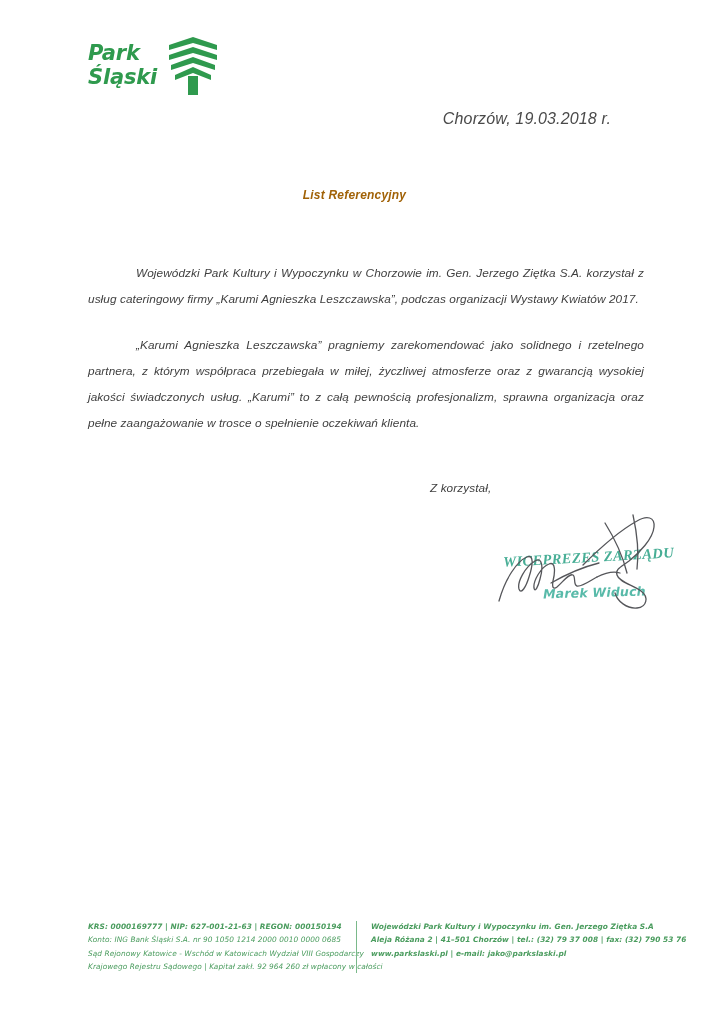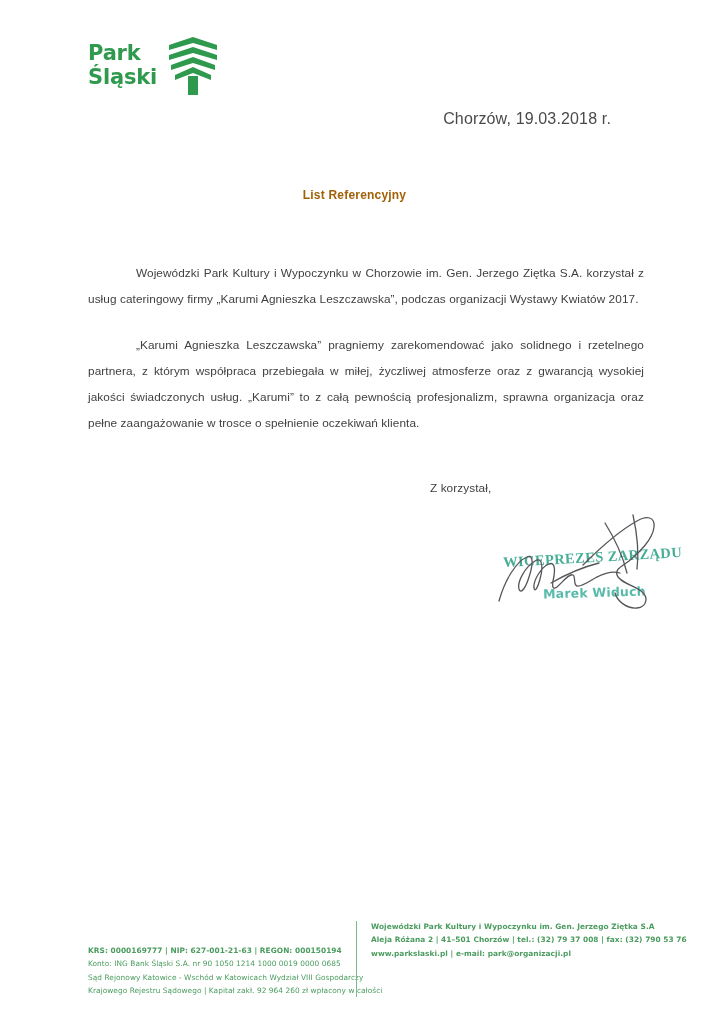--- a/index.html
+++ b/index.html
@@ -11,20 +11,21 @@
     font-family: "Liberation Sans", sans-serif;
     color: #3a3a3a;
   }
   .page {
     position: relative;
     width: 691px;
     height: 1024px;
     background: #ffffff;
     overflow: hidden;
     box-sizing: border-box;
+    font-style: italic;
   }
 
   
   .logo {
     position: absolute;
     left: 88px;
     top: 36px;
     display: flex;
     align-items: center;
     gap: 10px;
@@ -147,21 +148,21 @@
     display: flex;
     align-items: flex-start;
   }
   .footer-col {
     font-family: "DejaVu Sans", sans-serif;
     color: #4a9c5e;
     font-size: 7.4px;
     line-height: 1.82;
     letter-spacing: 0.05px;
   }
-  .footer-col.left  { width: 268px; margin-top: 24px; }
+  .footer-col.left  { width: 268px; }
   .footer-col.right { width: 268px; padding-left: 14px; font-weight: 700; }
   .footer-col .fl { display: block; white-space: nowrap; }
   .footer-col.left .fl:first-child { font-weight: 700; }
   .footer-divider {
     width: 1px;
     align-self: stretch;
     background: #7ab98a;
     margin: 1px 0 1px 0;
   }
 </style>
@@ -208,25 +209,25 @@
         <path d="M118 14 C128 30, 136 48, 140 64"></path>
         <path d="M146 6 C150 24, 152 44, 150 60"></path>
         <path d="M64 74 C78 66, 96 58, 112 54"></path>
       </g>
     </svg>
   </div>
 
   <div class="footer">
     <div class="footer-col left">
       <span class="fl">KRS: 0000169777 | NIP: 627-001-21-63 | REGON: 000150194</span>
-      <span class="fl">Konto: ING Bank Śląski S.A. nr 90 1050 1214 1000 0019 0000 0685</span>
+      <span class="fl">Konto: ING Bank Śląski S.A. nr 90 1050 1214 2000 0010 0000 0685</span>
       <span class="fl">Sąd Rejonowy Katowice - Wschód w Katowicach Wydział VIII Gospodarczy</span>
       <span class="fl">Krajowego Rejestru Sądowego | Kapitał zakł. 92 964 260 zł wpłacony w całości</span>
     </div>
     <div class="footer-divider"></div>
     <div class="footer-col right">
       <span class="fl">Wojewódzki Park Kultury i Wypoczynku im. Gen. Jerzego Ziętka S.A</span>
       <span class="fl">Aleja Różana 2 | 41–501 Chorzów | tel.: (32) 79 37 008 | fax: (32) 790 53 76</span>
-      <span class="fl">www.parkslaski.pl  |  e-mail: park@organizacji.pl</span>
+      <span class="fl">www.parkslaski.pl  |  e-mail: jako@parkslaski.pl</span>
     </div>
   </div>
 
 </div>
 
 </body></html>

